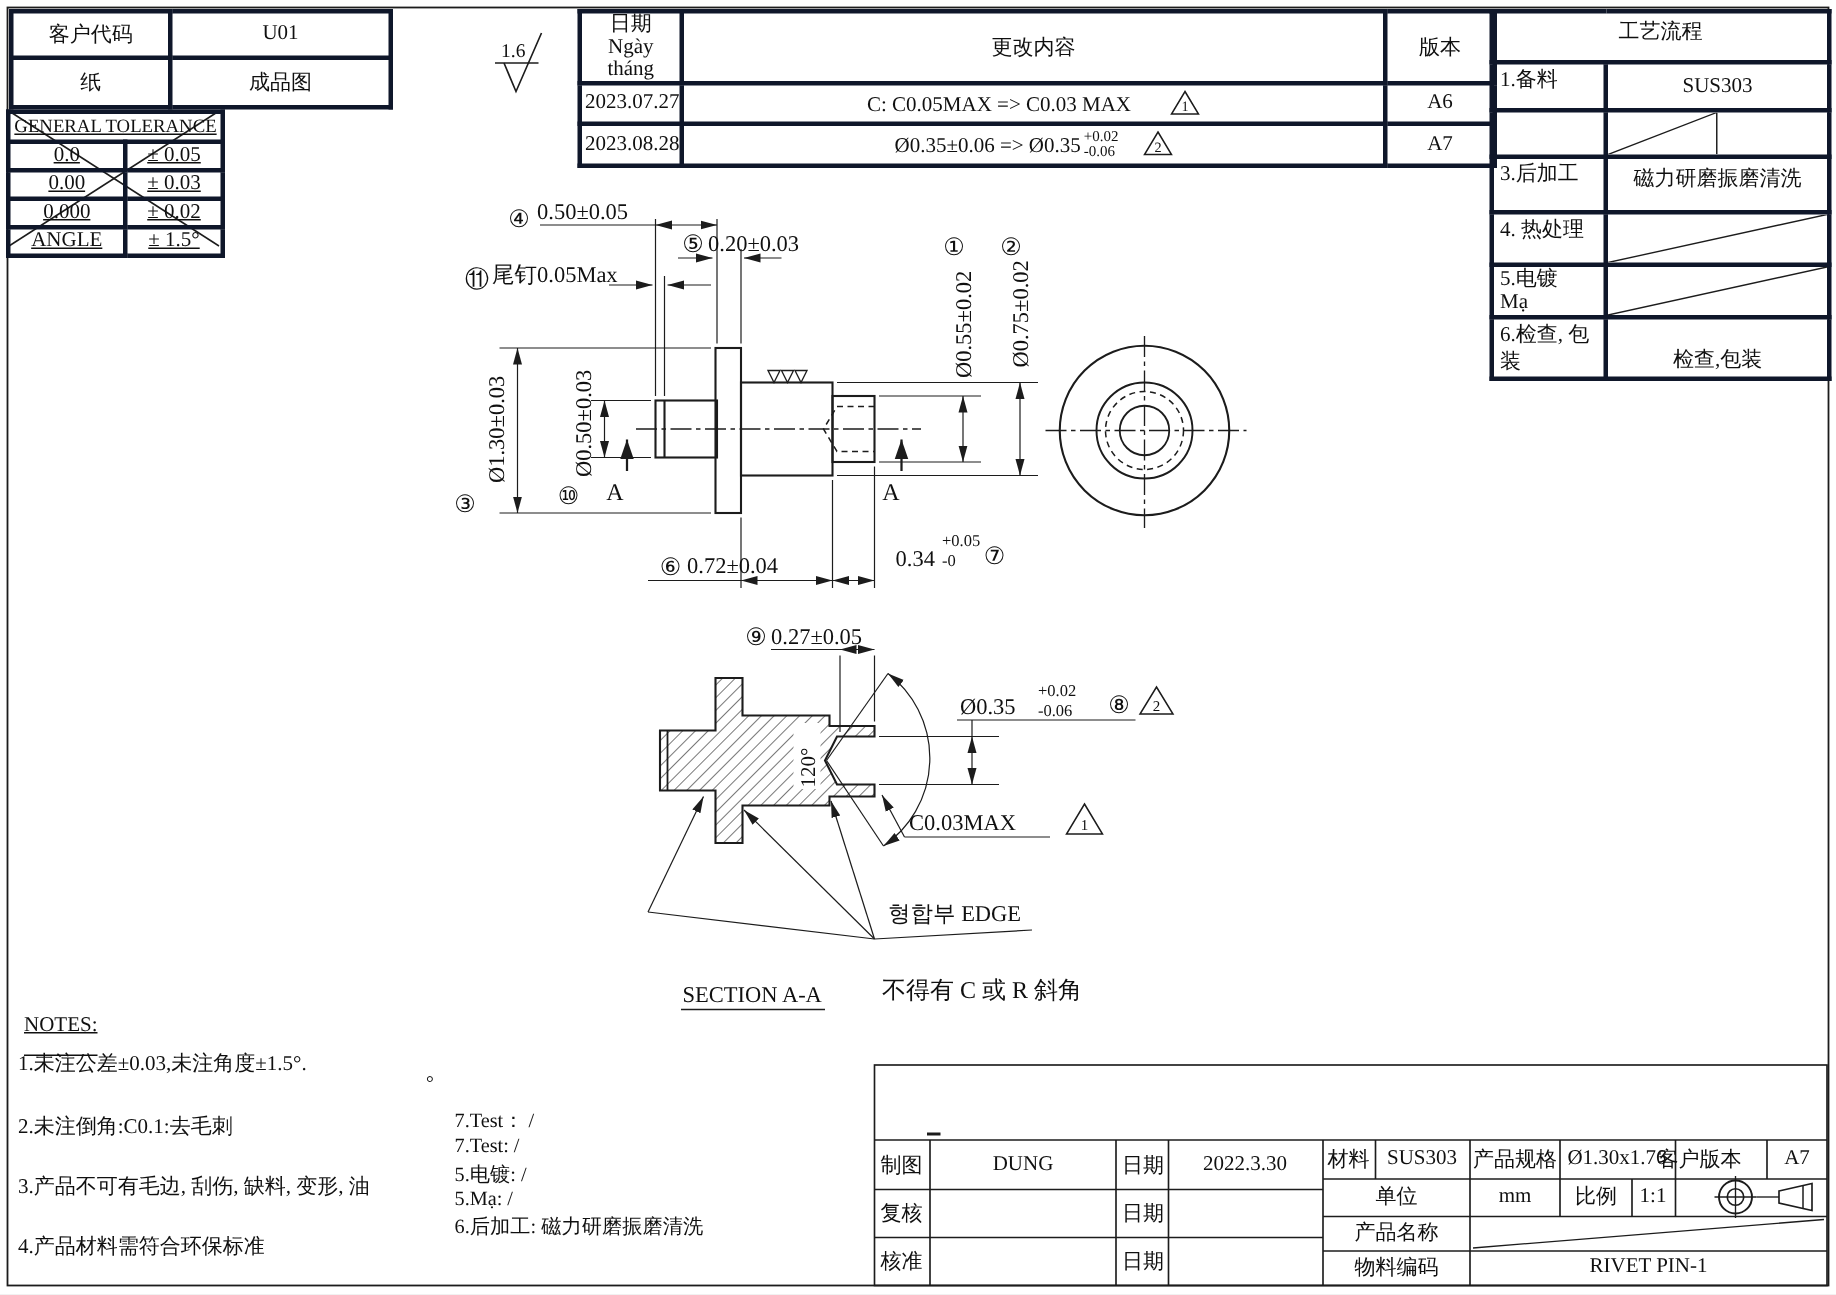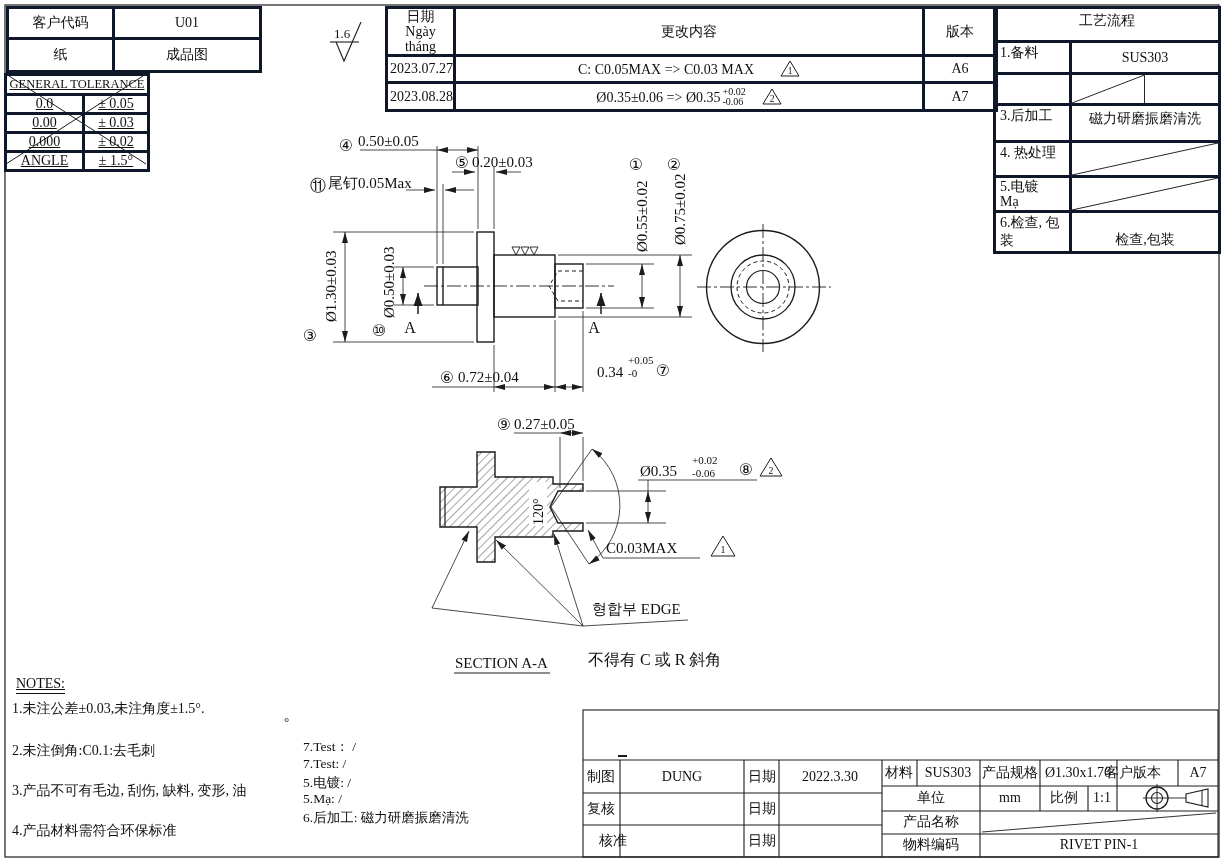--- a/index.html
+++ b/index.html
@@ -11,21 +11,21 @@
   table{border-collapse:collapse;table-layout:fixed;background:transparent;}
   td{border:3px solid #0f172a;font-size:14px;text-align:center;padding:0 2px;overflow:hidden;}
   .lt{text-align:left;vertical-align:top;padding:1px 4px;}
   .slashcell{position:relative;padding:0;}
   .slashcell svg{position:absolute;left:0;top:0;width:100%;height:100%;}
   .flag{vertical-align:-3px;margin-left:26px;}
   .stack{display:inline-block;text-align:left;font-size:10px;line-height:10px;vertical-align:-3px;margin-left:2px;}
   .tbtext{position:absolute;font-size:14px;white-space:nowrap;transform:translate(-50%,-50%);}
   .tbleft{transform:translate(0,-50%);}
   .noteline{position:absolute;font-size:14px;white-space:nowrap;}
-  .notes-title{font-size:14px;text-decoration:underline;border-bottom:1px solid #101010;padding-bottom:1px;}
+  .notes-title{font-size:14px;text-decoration:underline;border-bottom:1px solid #101010;padding-bottom:11px;}
   .boldv{font-weight:bold;}
 </style>
 </head>
 <body>
 
 <div id="page">
 
 <svg class="abs" style="left:0;top:0;" width="1224" height="863" viewBox="0 0 1224 863">
   <defs>
     <pattern id="hatch" patternUnits="userSpaceOnUse" width="6" height="6" patternTransform="rotate(45)">
@@ -383,21 +383,21 @@
 <div class="noteline" style="left:303px;top:774px;font-size:13.5px;">5.电镀: /</div>
 <div class="noteline" style="left:303px;top:791px;font-size:13.5px;">5.Mạ: /</div>
 <div class="noteline" style="left:303px;top:809px;font-size:13.5px;">6.后加工: 磁力研磨振磨清洗</div>
 
 <span class="tbtext tbleft" style="left:587px;top:777px;">制图</span>
 <span class="tbtext" style="left:682px;top:777px;">DUNG</span>
 <span class="tbtext tbleft" style="left:748px;top:777px;">日期</span>
 <span class="tbtext" style="left:830px;top:777px;">2022.3.30</span>
 <span class="tbtext tbleft" style="left:587px;top:809px;">复核</span>
 <span class="tbtext tbleft" style="left:748px;top:809px;">日期</span>
-<span class="tbtext tbleft" style="left:587px;top:841px;margin-left:12px;">核准</span>
+<span class="tbtext tbleft" style="left:587px;top:841px;">核准</span>
 <span class="tbtext tbleft" style="left:748px;top:841px;">日期</span>
 
 <span class="tbtext" style="left:899px;top:773px;">材料</span>
 <span class="tbtext" style="left:948px;top:773px;">SUS303</span>
 <span class="tbtext" style="left:1010px;top:773px;">产品规格</span>
 <span class="tbtext" style="left:1078px;top:773px;">Ø1.30x1.76</span>
 <span class="tbtext" style="left:1133px;top:773px;text-align:right;">客户版本</span>
 <span class="tbtext" style="left:1198px;top:773px;">A7</span>
 <span class="tbtext" style="left:931px;top:798px;">单位</span>
 <span class="tbtext" style="left:1010px;top:798px;">mm</span>

